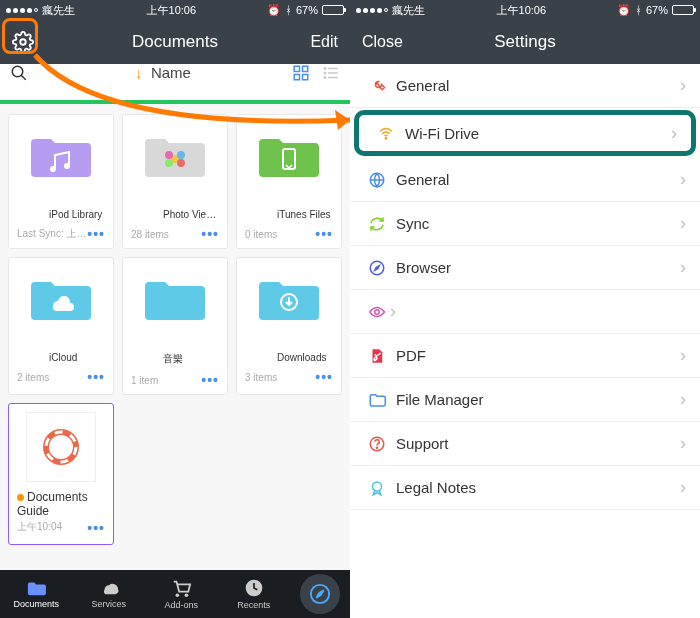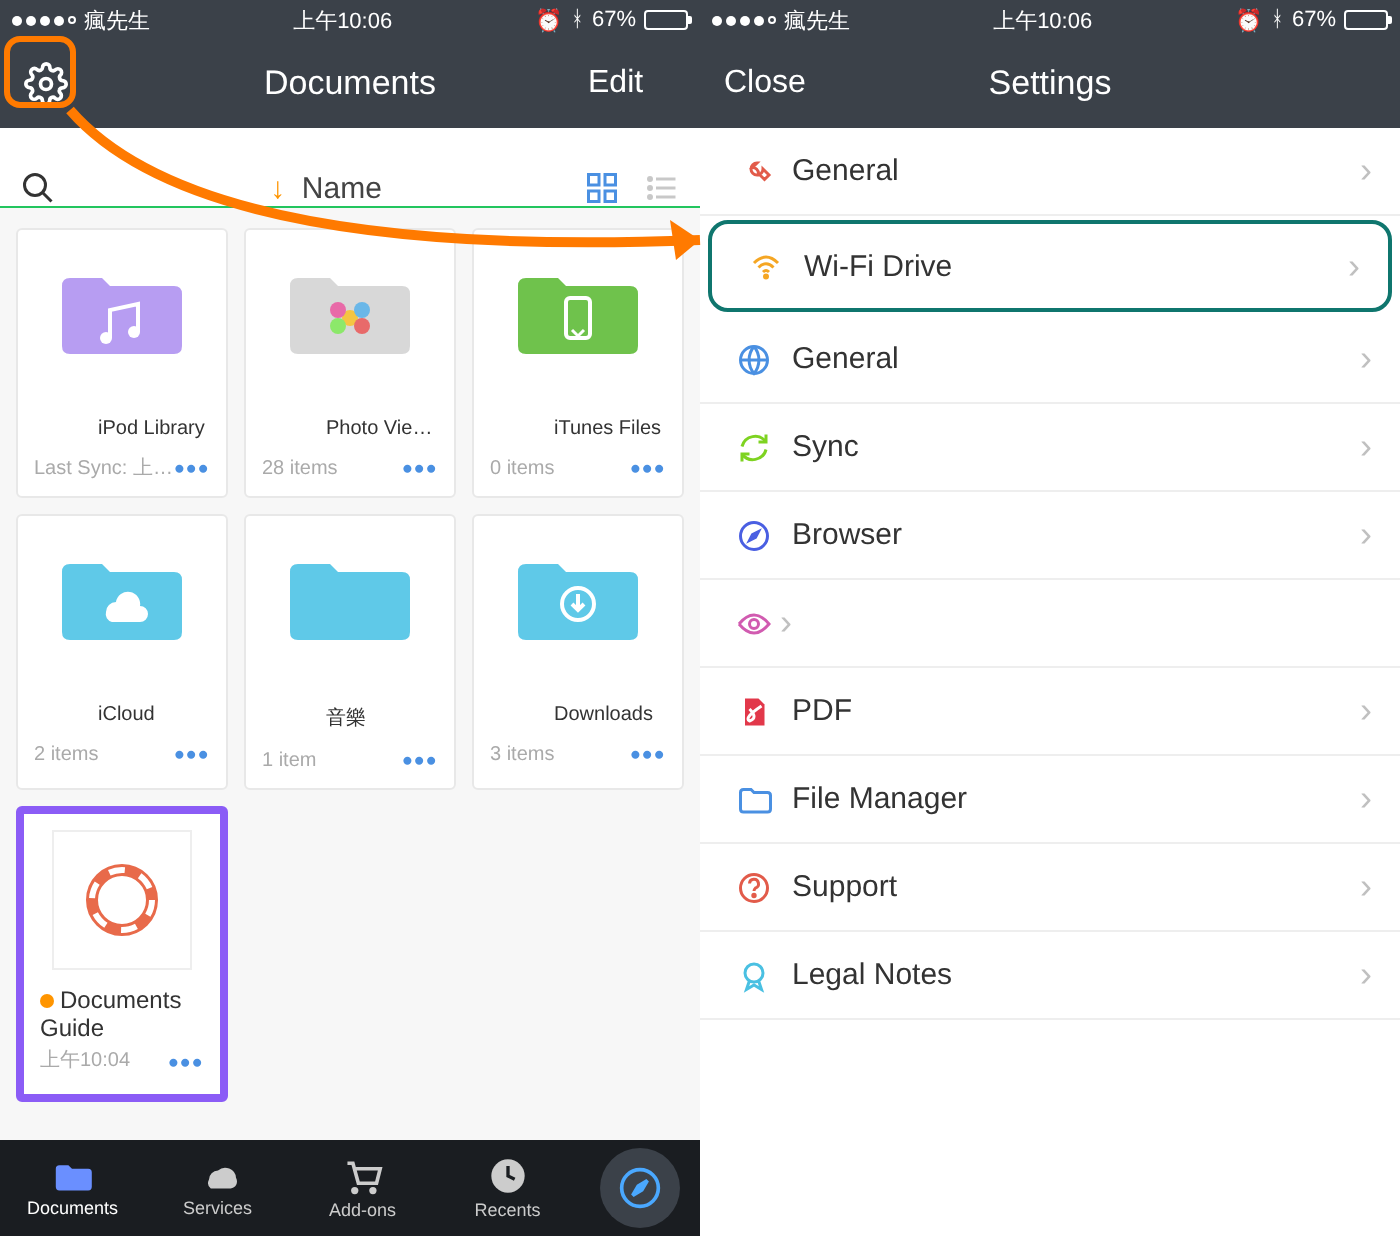--- a/index.html
+++ b/index.html
@@ -16,64 +16,64 @@
   .dot { width: 5px; height: 5px; border-radius: 50%; background: #fff; }
   .dot.empty { background: transparent; border: 1px solid #fff; width: 4px; height: 4px; }
   .battery { width: 22px; height: 10px; border: 1px solid #fff; border-radius: 2px; position: relative; display: inline-block; }
   .battery::after { content: ''; position: absolute; right: -3px; top: 2px; width: 2px; height: 4px; background: #fff; border-radius: 0 1px 1px 0; }
   .battery-fill { height: 100%; background: #fff; width: 67%; }
 
   
   .nav-bar { height: 44px; background: #3b4149; color: #fff; display: flex; align-items: center; justify-content: space-between; padding: 0 12px; font-size: 17px; }
   .nav-title { font-weight: 400; flex: 1; text-align: center; }
   .nav-btn { min-width: 44px; font-size: 16px; }
-  .nav-btn.right { }
+  .nav-btn.right { text-align: right; }
 
   
   .gear-highlight { position: absolute; left: 2px; top: 18px; width: 36px; height: 36px; border: 3px solid #ff7a00; border-radius: 8px; z-index: 50; }
 
   
-  .sort-bar { height: 40px; display: flex; align-items: flex-end; padding: 0 10px; background: #fff; border-bottom: 1px solid #22c55e; }
+  .sort-bar { height: 40px; display: flex; align-items: flex-start; padding: 0 10px; background: #fff; border-bottom: 4px solid #22c55e; }
   .search-icon { width: 24px; color: #333; }
   .sort-center { flex: 1; text-align: center; color: #444; font-size: 15px; }
   .sort-arrow { color: #ff9500; font-weight: bold; }
   .view-toggles { display: flex; gap: 12px; color: #bbb; }
   .view-grid { color: #4a90e2; }
 
   
   .grid { flex: 1; padding: 10px 8px; display: flex; flex-wrap: wrap; gap: 8px; align-content: flex-start; background: #f7f7f7; overflow: hidden; }
   .folder-card { width: 106px; background: #fff; border: 1px solid #e8e8e8; border-radius: 3px; padding: 8px 8px 6px; display: flex; flex-direction: column; }
   .folder-icon-wrap { height: 66px; display: flex; align-items: center; justify-content: center; }
   .folder-name { font-size: 10px; color: #333; margin-top: 20px; white-space: nowrap; overflow: hidden; text-overflow: ellipsis; padding-left: 32px; }
   .folder-info { display: flex; justify-content: space-between; align-items: center; margin-top: 6px; }
   .folder-count { font-size: 10px; color: #aaa; white-space: nowrap; overflow: hidden; text-overflow: ellipsis; }
   .folder-more { color: #4a90e2; font-size: 14px; letter-spacing: 1px; font-weight: bold; }
 
   
-  .doc-card { width: 106px; background: #fff; border: 4px solid #8b5cf6; border-radius: 3px; padding: 8px; }
+  .doc-card { width: 106px; background: #fff; border: 1px solid #8b5cf6; border-radius: 3px; padding: 8px; }
   .doc-thumb { width: 70px; height: 70px; margin: 0 auto; background: #fff; border: 1px solid #eee; display: flex; align-items: center; justify-content: center; }
   .doc-name { font-size: 12px; margin-top: 8px; color: #333; }
   .doc-dot { width: 7px; height: 7px; background: #ff9500; border-radius: 50%; display: inline-block; margin-right: 3px; }
   .doc-date { font-size: 10px; color: #aaa; display: flex; justify-content: space-between; margin-top: 2px; }
 
   
   .tab-bar { height: 48px; background: #1a1d21; display: flex; align-items: center; }
   .tab-item { flex: 1; display: flex; flex-direction: column; align-items: center; justify-content: center; color: #ccc; font-size: 9px; gap: 2px; }
   .tab-item.active .tab-icon { color: #6a8fff; }
   .tab-item.active .tab-label { color: #fff; }
   .tab-icon { font-size: 18px; color: #ccc; }
   .compass-btn { width: 40px; height: 40px; background: #3b4149; border-radius: 50%; display: flex; align-items: center; justify-content: center; margin: 0 10px; }
 
   
   .settings-list { flex: 1; background: #fff; overflow-y: auto; }
   .settings-row { height: 44px; display: flex; align-items: center; padding: 0 14px; border-bottom: 1px solid #eee; font-size: 15px; color: #333; position: relative; }
   .row-icon { width: 26px; display: flex; justify-content: center; }
   .row-label { flex: 1; margin-left: 6px; }
   .row-chev { color: #c0c0c0; font-size: 18px; }
-  .settings-row.highlighted { border: 2px solid #0f766e; border-radius: 10px; margin: 2px 4px; height: 46px; }
+  .settings-row.highlighted { border: 5px solid #0f766e; border-radius: 10px; margin: 2px 4px; height: 46px; }
 
   
   .arrow-svg { position: absolute; left: 10px; top: 30px; width: 370px; height: 120px; z-index: 60; pointer-events: none; }
 
   svg { display: block; }
 </style>
 </head>
 <body>
 
 <div class="phone left">

